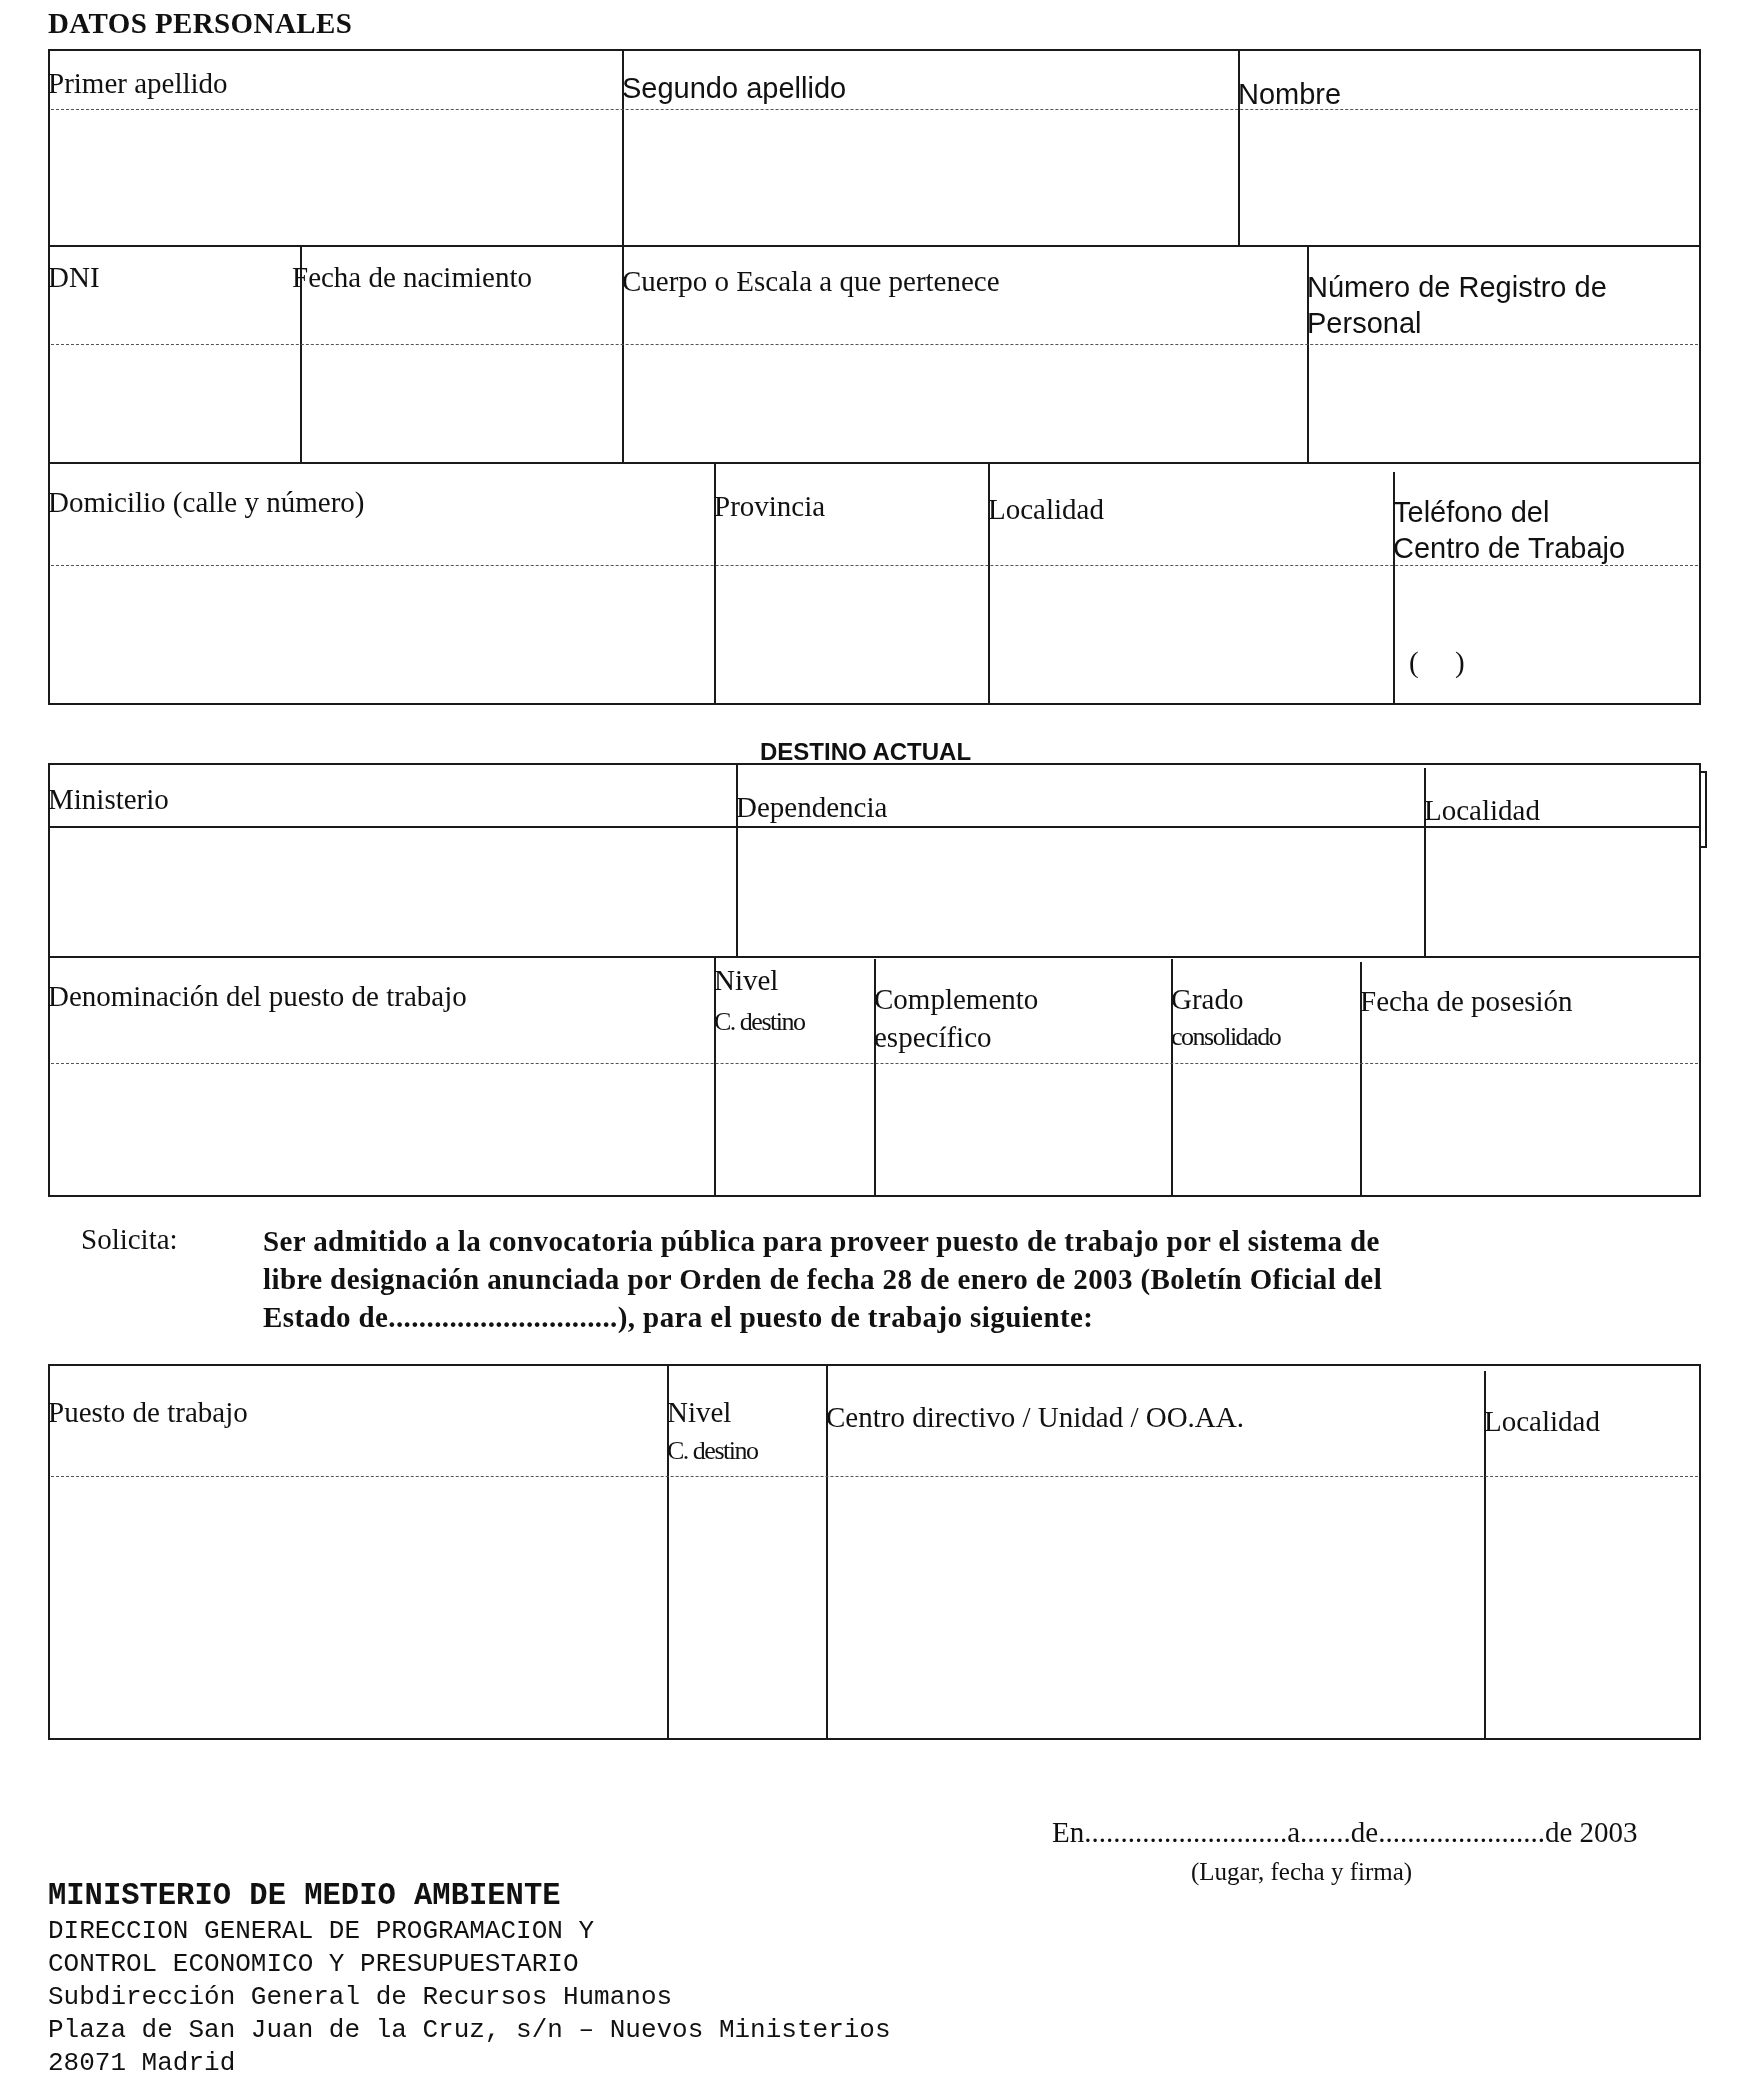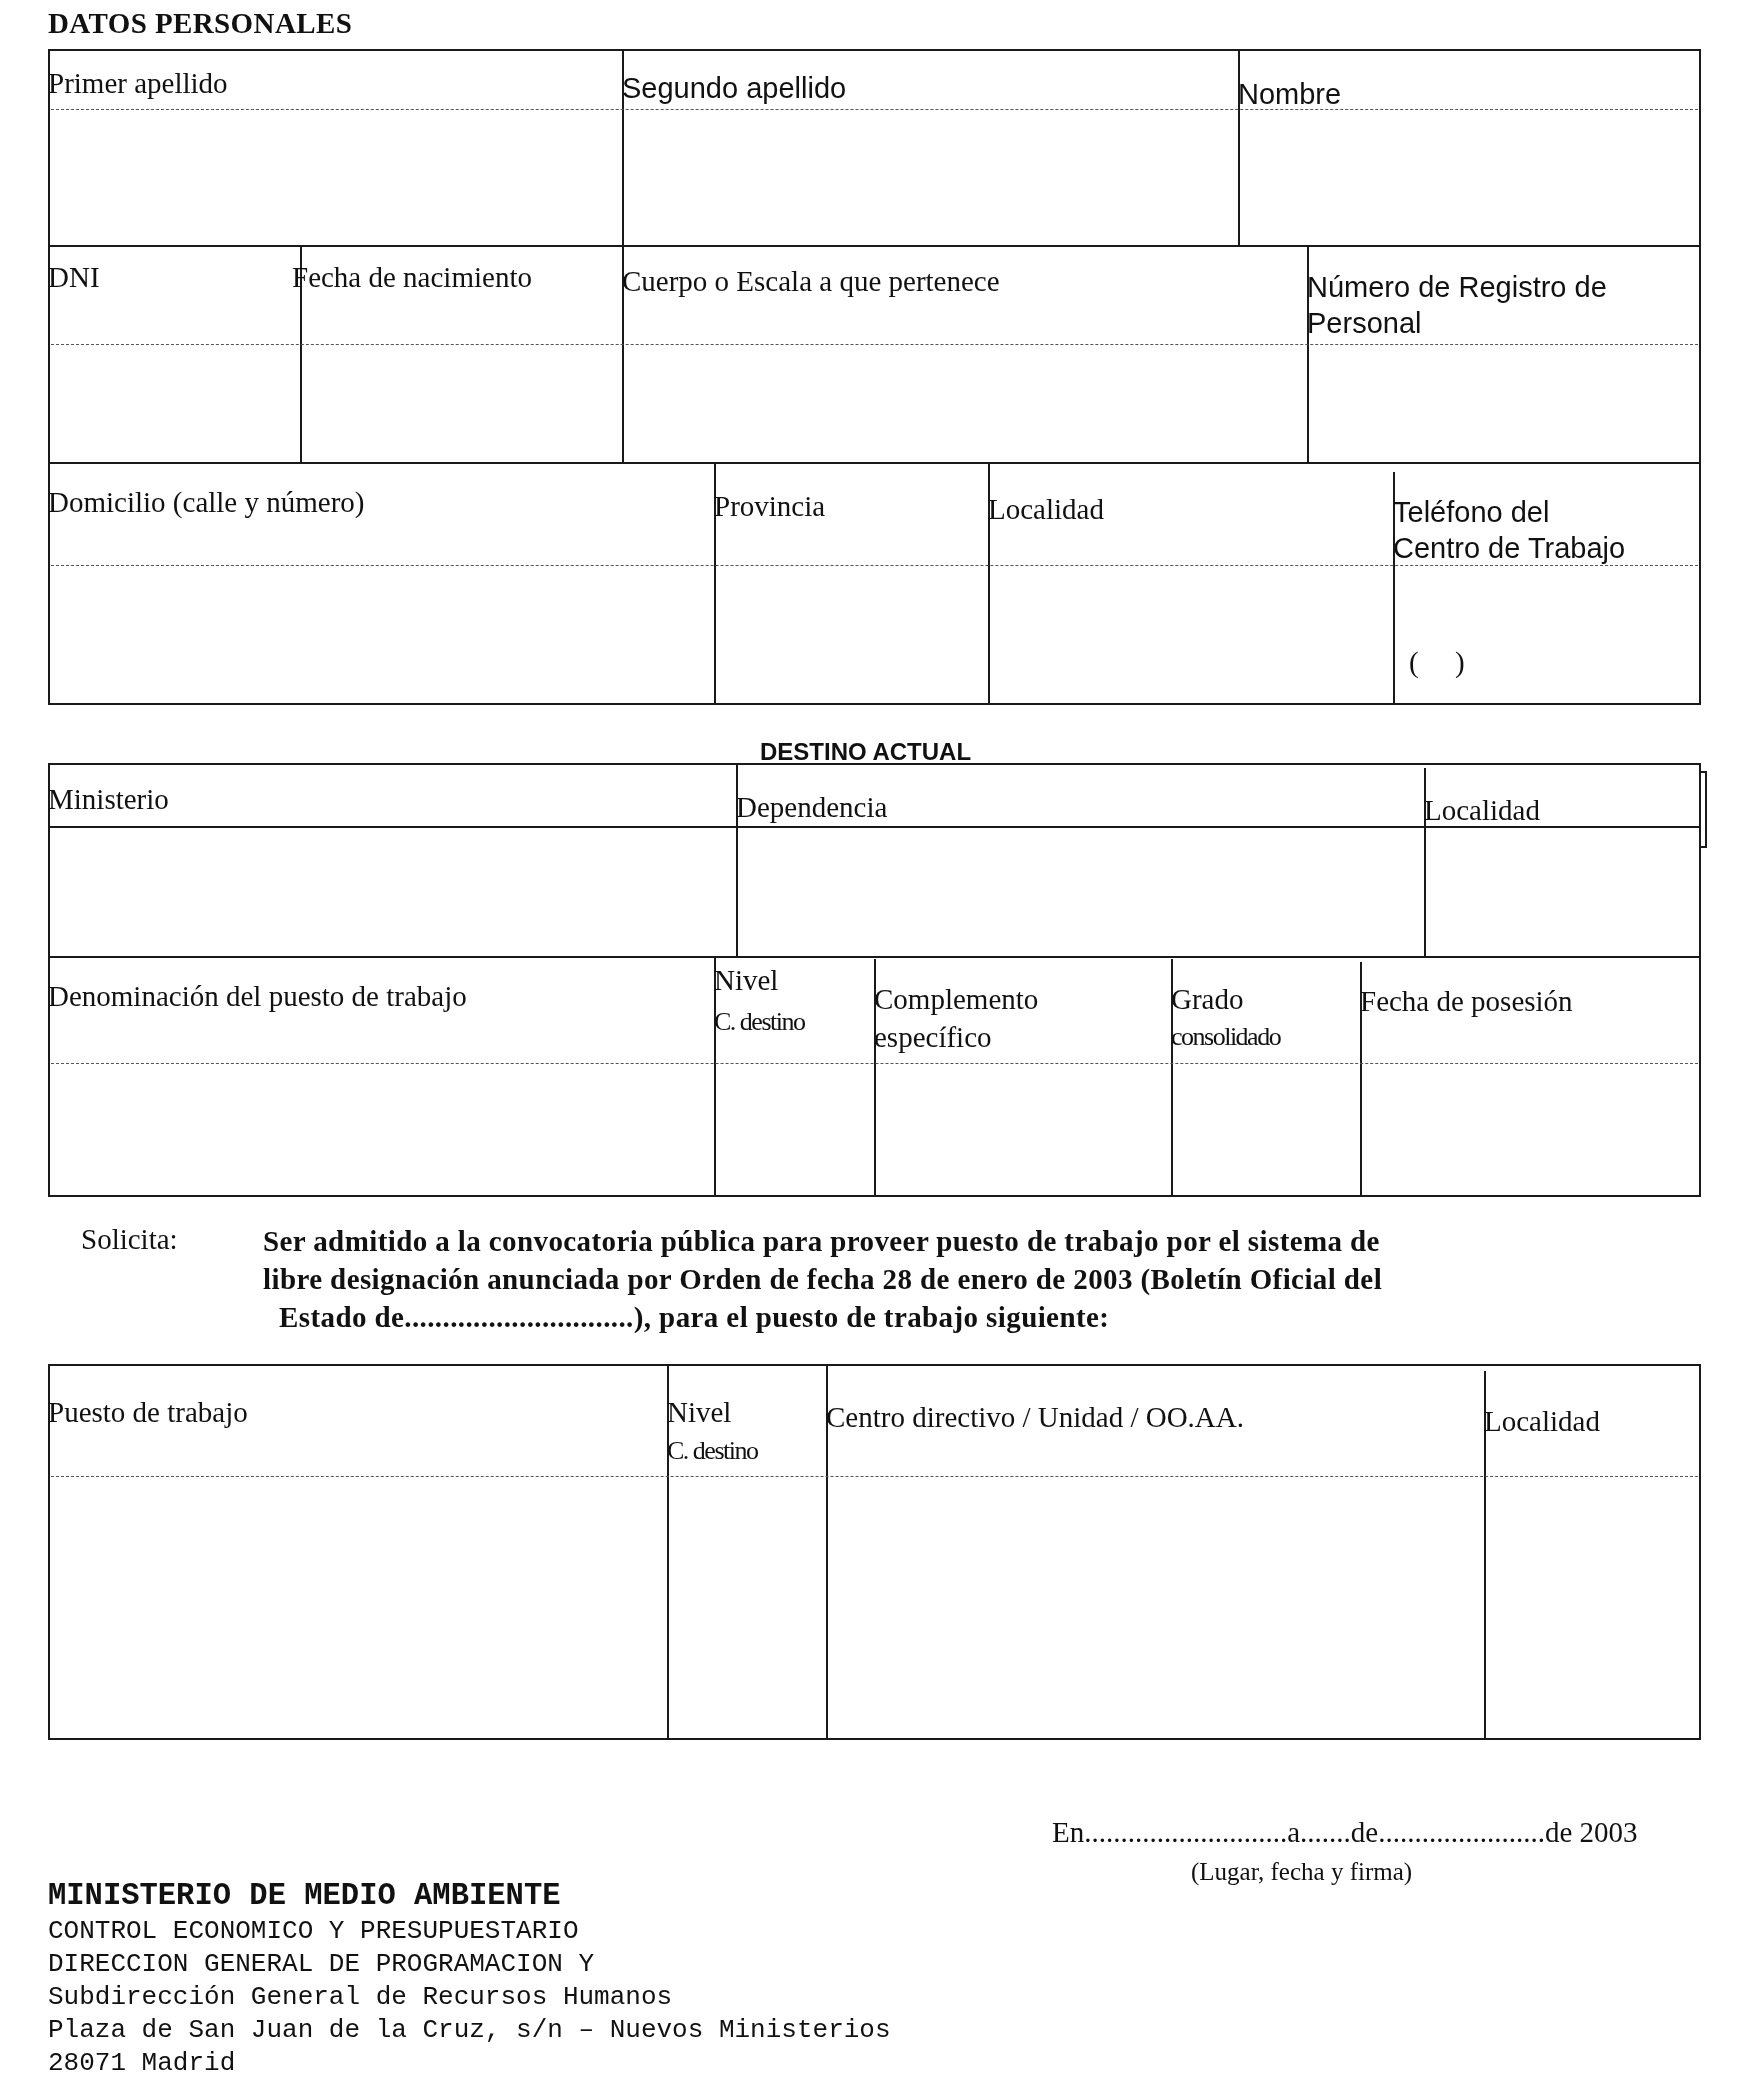--- a/index.html
+++ b/index.html
@@ -119,21 +119,21 @@
 <input class="field" style="left: 58px; top: 1075px; width: 646px; height: 109px;" value="">
 <input class="field" style="left: 725px; top: 1075px; width: 139px; height: 109px;" value="">
 <input class="field" style="left: 885px; top: 1075px; width: 277px; height: 109px;" value="">
 <input class="field" style="left: 1182px; top: 1075px; width: 168px; height: 109px;" value="">
 <input class="field" style="left: 1371px; top: 1075px; width: 320px; height: 109px;" value="">
 
 <div class="abs serif" style="left:81px; top:1223px; font-size:29px;">Solicita:</div>
 <div class="abs serif solicita-text" style="left:263px; top:1222px; width:1226px;">
   <div>Ser admitido a la convocatoria pública para proveer puesto de trabajo por el sistema de</div>
   <div>libre designación anunciada por Orden de fecha 28 de enero de 2003 (Boletín Oficial del</div>
-  <div style="text-align:left;margin-left:16px;">Estado de..............................), para el puesto de trabajo siguiente:</div>
+  <div style="text-align:left;">Estado de..............................), para el puesto de trabajo siguiente:</div>
 </div>
 
 <div class="box" style="left:48px; top:1364px; width:1653px; height:376px;"></div>
 <div class="vline" style="left:667px; top:1364px; height:376px;"></div>
 <div class="vline" style="left:826px; top:1365px; height:375px;"></div>
 <div class="vline" style="left:1484px; top:1371px; height:369px;"></div>
 <div class="dash" style="left:51px; top:1476px; width:1647px;"></div>
 
 <div class="lbl serif cell-serif" style="left:48px; top:1394px; width:725px;">Puesto de trabajo</div>
 <div class="lbl serif" style="left:667px; top:1394px; width:160px;">
@@ -146,19 +146,19 @@
 <textarea class="field" style="left: 58px; top: 1489px; width: 599px; height: 240px; resize: none;"></textarea>
 <textarea class="field" style="left: 677px; top: 1489px; width: 139px; height: 240px; resize: none;"></textarea>
 <textarea class="field" style="left: 837px; top: 1489px; width: 638px; height: 240px; resize: none;"></textarea>
 <textarea class="field" style="left: 1494px; top: 1489px; width: 198px; height: 240px; resize: none;"></textarea>
 
 <div class="abs serif" style="left:1052px; top:1816px; font-size:29px; white-space:nowrap;">En............................a.......de.......................de 2003</div>
 <div class="abs serif" style="left:1191px; top:1858px; font-size:25px; white-space:nowrap;">(Lugar, fecha y firma)</div>
 
 <div class="abs serif" style="left:48px; top:1877px;font-family:Liberation Mono, monospace;">
   <div style="font-weight:bold; font-size:30.5px; line-height:38px;">MINISTERIO DE MEDIO AMBIENTE</div>
+  <div class="footer-line">DIRECCION GENERAL DE PROGRAMACION  Y</div>
   <div class="footer-line">CONTROL ECONOMICO Y PRESUPUESTARIO</div>
-  <div class="footer-line">DIRECCION GENERAL DE PROGRAMACION  Y</div>
   <div class="footer-line">Subdirección General de Recursos Humanos</div>
   <div class="footer-line">Plaza de San Juan de la Cruz, s/n – Nuevos Ministerios</div>
   <div class="footer-line">28071 Madrid</div>
 </div>
 
 
 </body></html>

